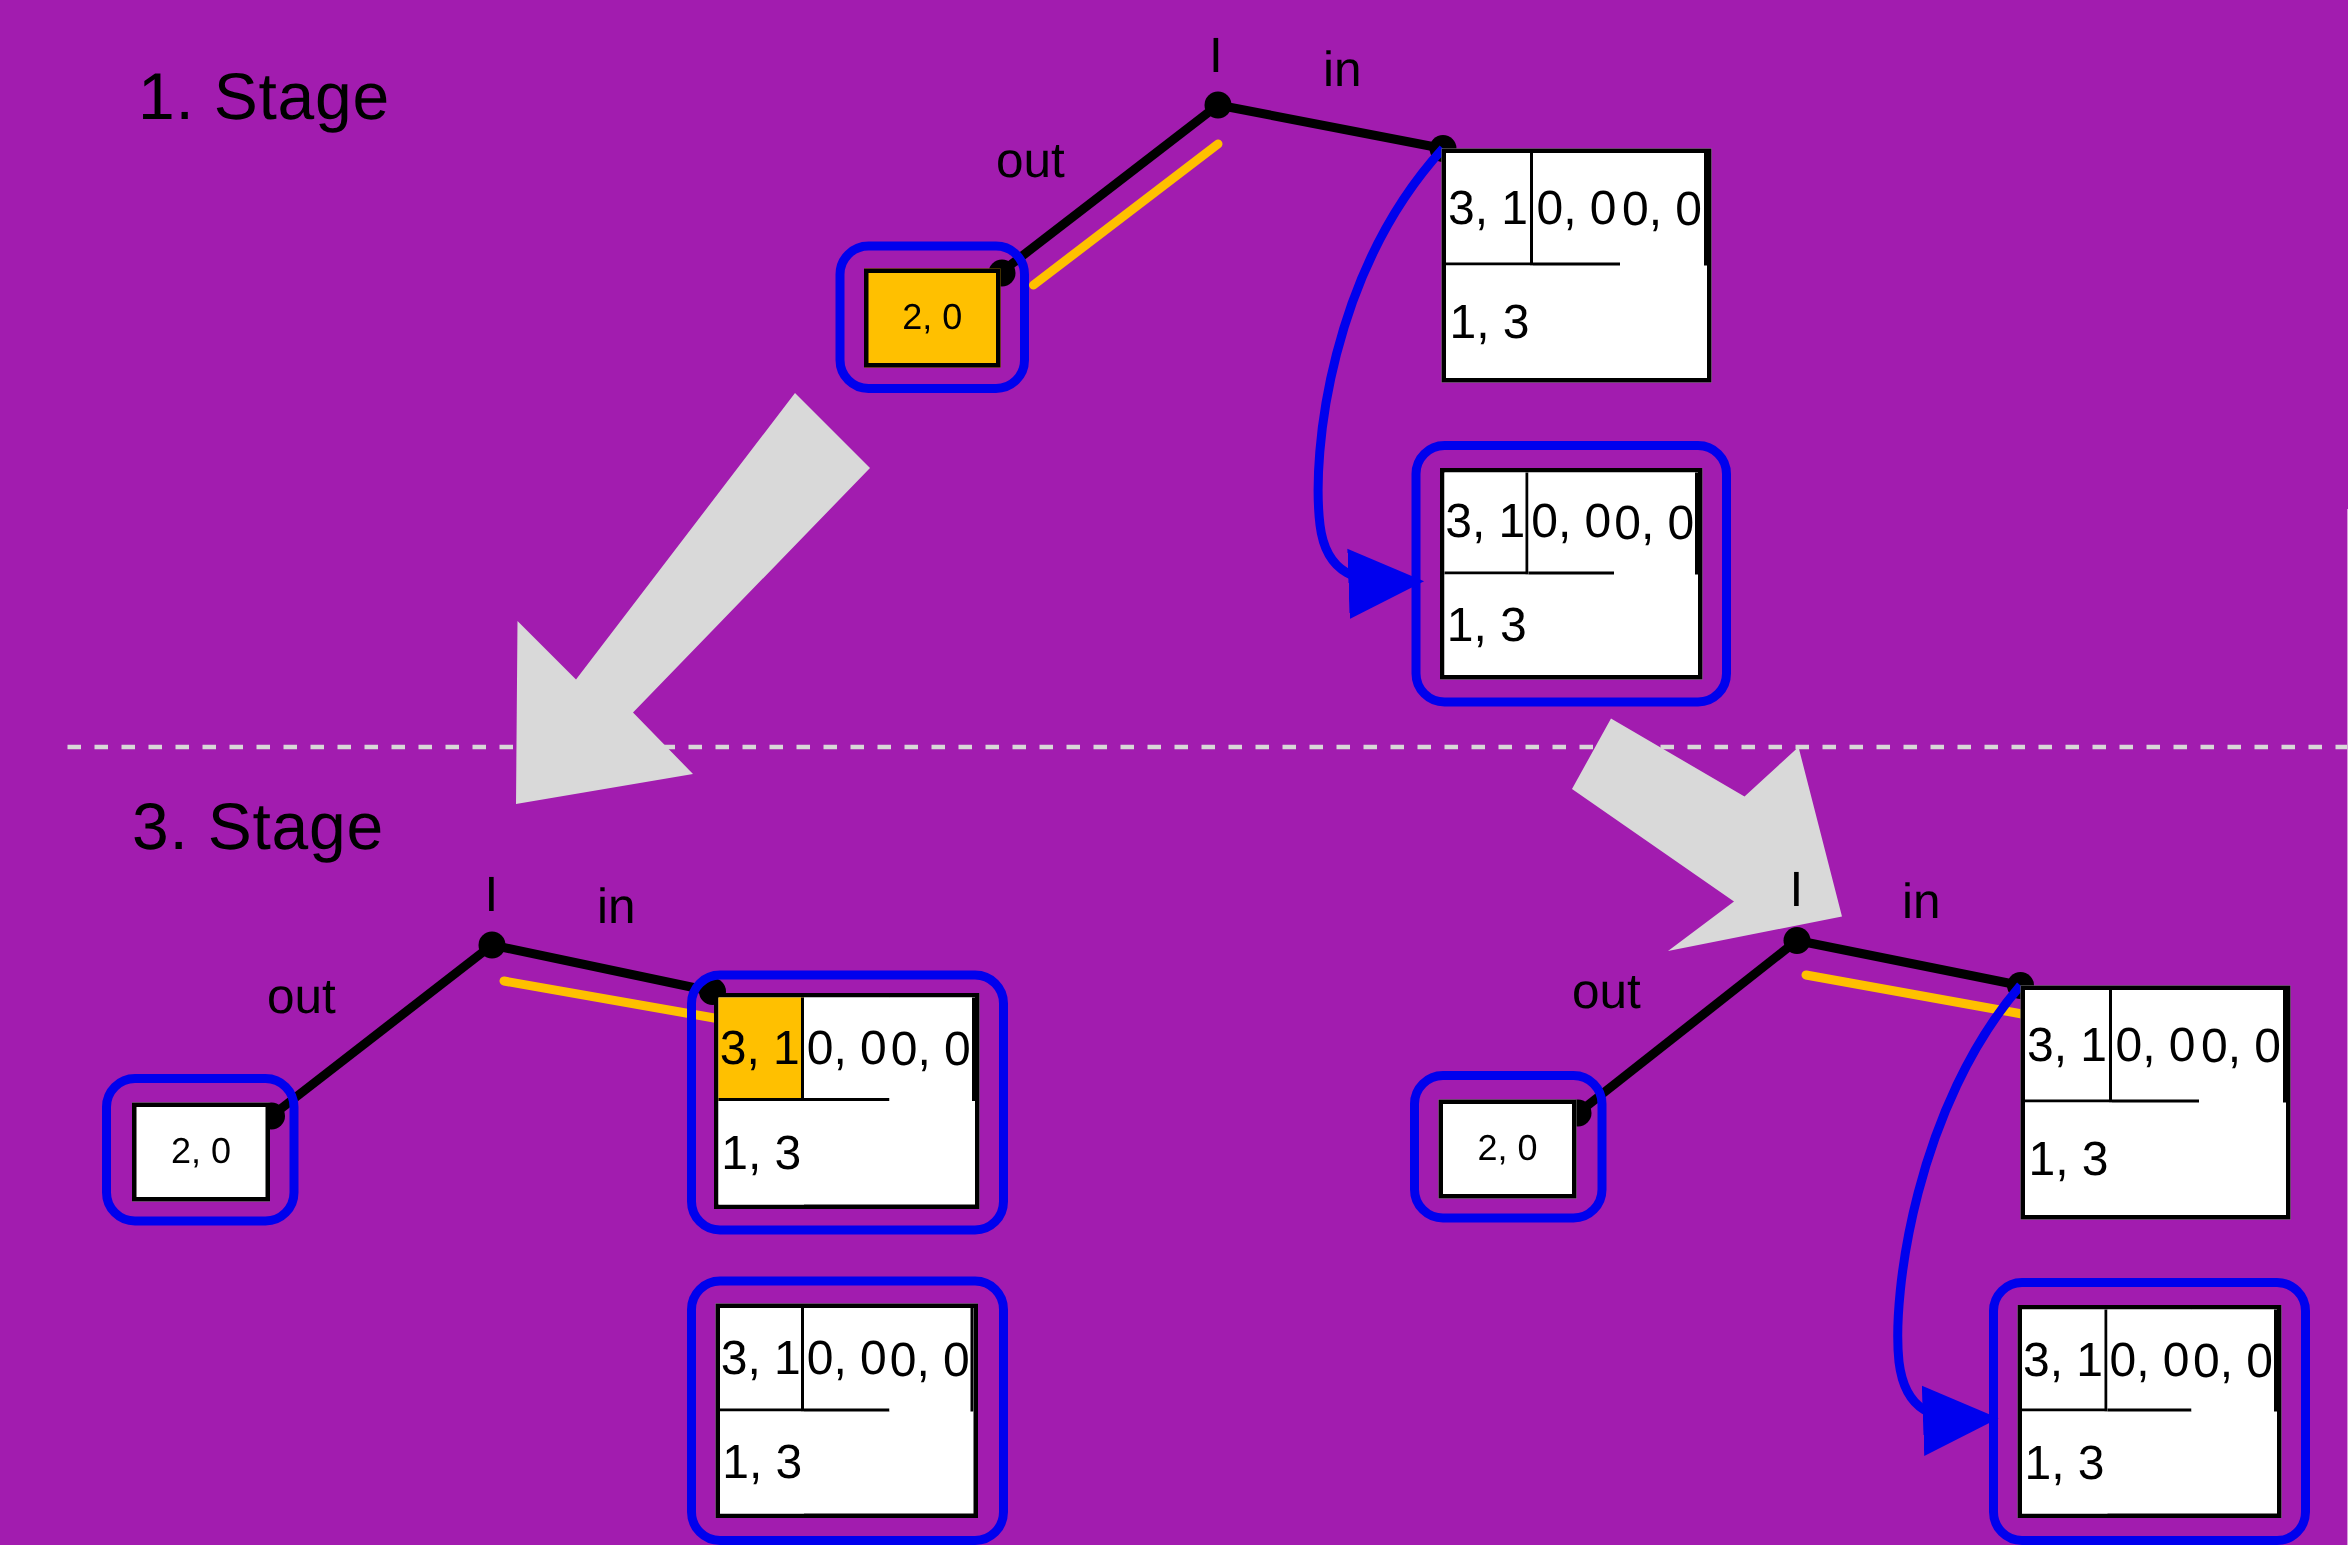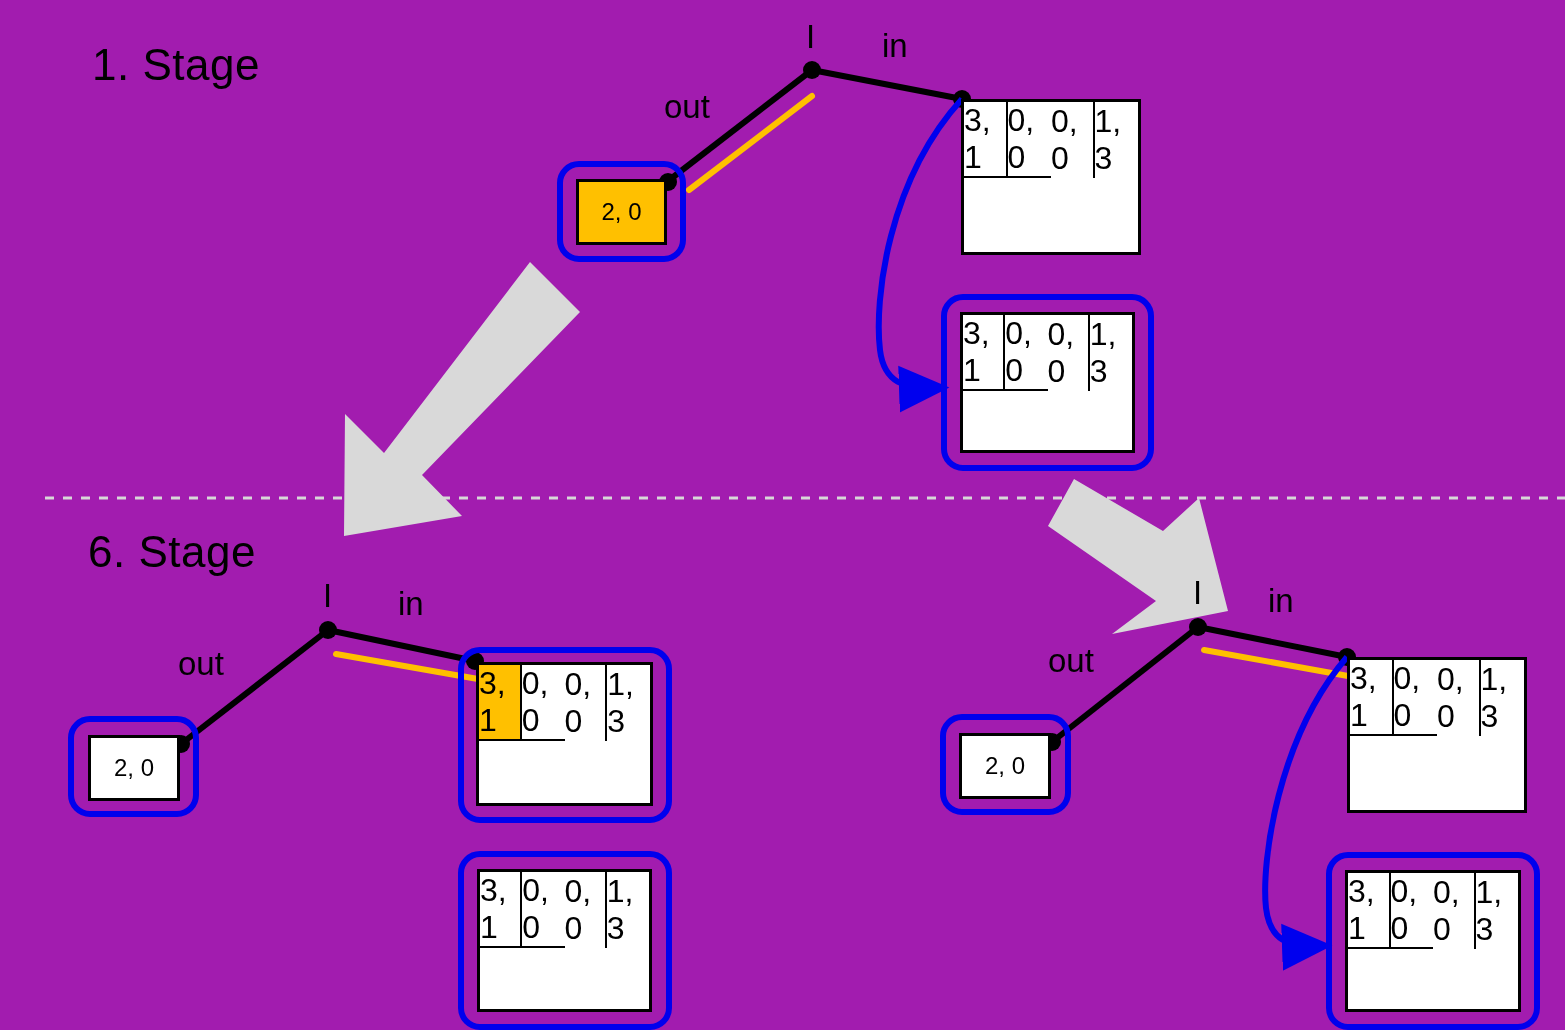--- a/index.html
+++ b/index.html
@@ -59,21 +59,21 @@
     color: #000000;
     background: #ffffff;
   }
   .val-box.hl {
     background: #ffc000;
   }
   
   .matrix {
     position: absolute;
     display: grid;
-    grid-template-columns: 1fr 1fr 1fr 1fr;
+    grid-template-columns: 1fr 1fr 1fr;
     grid-template-rows: 1fr 1fr;
     border: 3px solid #000000;
     box-sizing: border-box;
     background: #ffffff;
   }
   .matrix .cell {
     border-right: 2px solid #000000;
     border-bottom: 2px solid #000000;
     box-sizing: border-box;
     display: flex;
@@ -148,21 +148,21 @@
     <line x1="1198" y1="627" x2="1347" y2="657" stroke="#000000" stroke-width="6"></line>
     <line x1="1204" y1="650" x2="1348" y2="676" stroke="#ffc000" stroke-width="6" stroke-linecap="round"></line>
     <circle cx="1198" cy="627" r="9" fill="#000000"></circle>
     <circle cx="1347" cy="657" r="9" fill="#000000"></circle>
     <circle cx="1052" cy="742" r="9" fill="#000000"></circle>
 
     <path d="M 1347 657 C 1278 737, 1261 862, 1266 908 C 1270 941, 1289 947, 1318 946" stroke="#0000ee" stroke-width="6" fill="none" marker-end="url(#blueArrow)"></path>
   </svg>
 
   <div class="stage-title" style="left:92px; top:40px;">1. Stage</div>
-  <div class="stage-title" style="left:88px; top:527px;">6. Stage</div>
+  <div class="stage-title" style="left:88px; top:527px;">3. Stage</div>
 
   <div class="edge-label" style="left:806px; top:18px;">I</div>
   <div class="edge-label" style="left:882px; top:27px;">in</div>
   <div class="edge-label" style="left:664px; top:88px;">out</div>
 
   <div class="blue-frame" style="left:557px; top:161px; width:129px; height:101px;"></div>
   <div class="val-box hl" style="left:576px; top:179px; width:91px; height:66px;">2, 0</div>
 
   <div class="matrix" style="left:961px; top:99px; width:180px; height:156px;">
     <div class="cell">3, 1</div>

